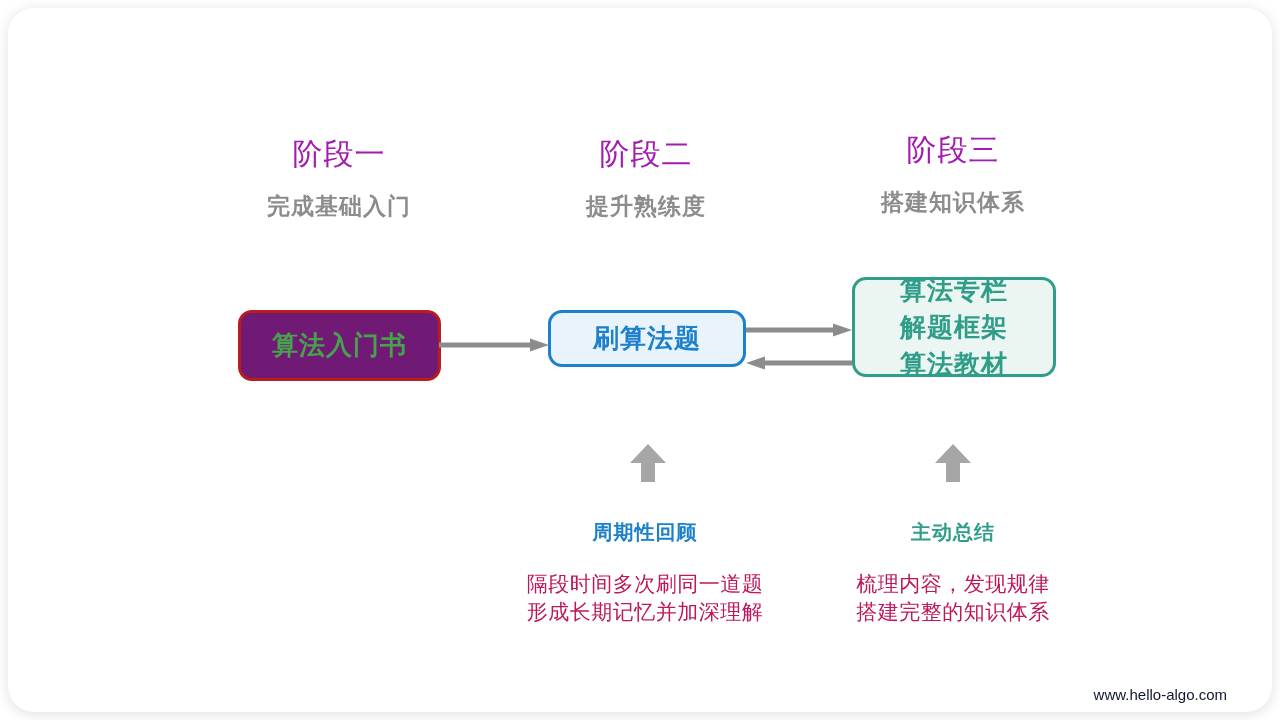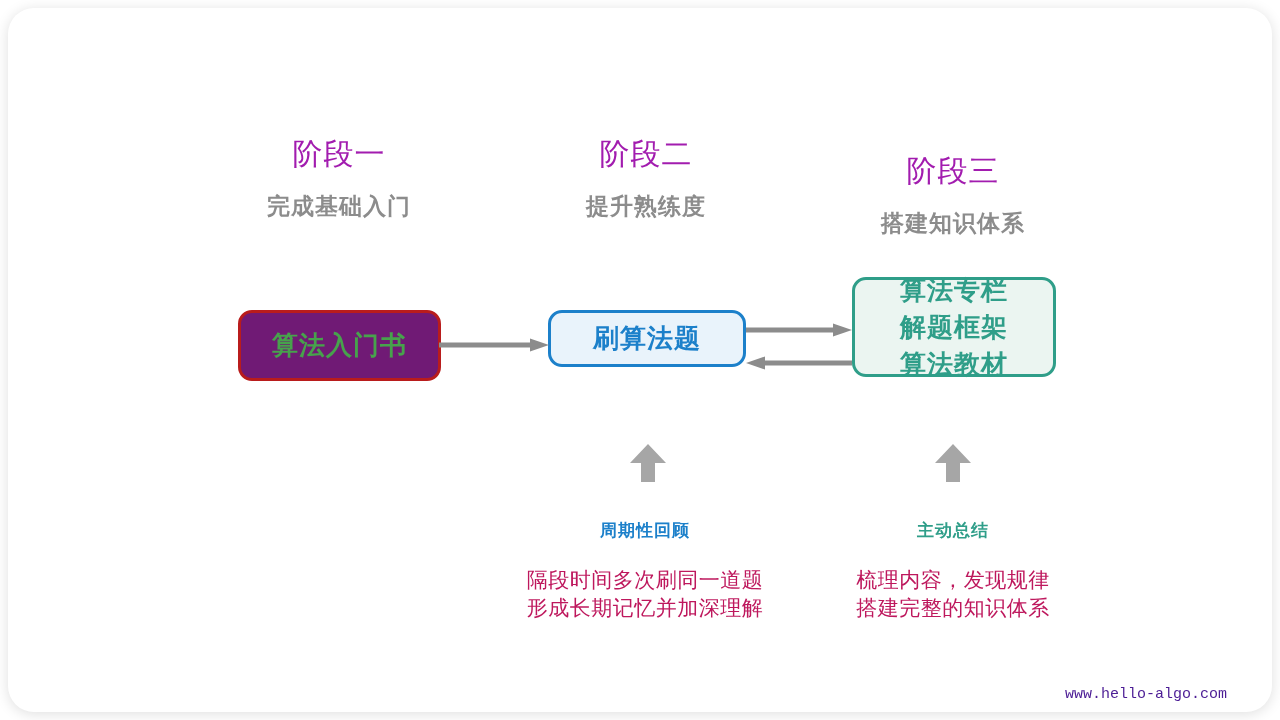--- a/index.html
+++ b/index.html
@@ -28,21 +28,21 @@
   }
   .stage-subtitle {
     margin-top: 16px;
     font-size: 23px;
     font-weight: bold;
     color: #8c8c8c;
     letter-spacing: 1px;
   }
   #stage-1 { left: 171px; top: 126px; }
   #stage-2 { left: 478px; top: 126px; }
-  #stage-3 { left: 785px; top: 143px; }
+  #stage-3 { left: 785px; top: 122px; }
 
   
   .node {
     display: flex;
     flex-direction: column;
     justify-content: center;
     align-items: center;
     border-radius: 14px;
     box-sizing: border-box;
     font-weight: bold;
@@ -54,41 +54,41 @@
   .node-green  { border: 3px solid #b91c1c; background: #701a75; color: #47a24c; }
   .node-blue   { border: 3px solid #1c80ca; background: #e9f3fb; color: #1c80ca; }
   .node-teal   { border: 3px solid #2f9e89; background: #ebf5f1; color: #2f9e89; }
   #box-intro-book { left: 230px; top: 302px; width: 203px; height: 71px; }
   #box-practice   { left: 540px; top: 302px; width: 198px; height: 57px; }
   #box-resources  { left: 844px; top: 269px; width: 204px; height: 100px; }
 
   
   .note { text-align: center; }
   .note-title {
-    font-size: 17px;
+    font-size: 20px;
     font-weight: bold;
     letter-spacing: 1px;
   }
   .note-title.blue { color: #1c80ca; }
   .note-title.teal { color: #2f9e89; }
   .note-body {
     margin-top: 24px;
     font-size: 21px;
     color: #be185d;
     line-height: 28px;
     letter-spacing: 0.5px;
   }
   #note-review  { left: 467px; top: 511px; width: 340px; }
   #note-summary { left: 795px; top: 511px; width: 300px; }
 
   .watermark {
     right: 45px; top: 678px;
-    font-family: Liberation Mono, monospace;
+    font-family: Liberation Sans, sans-serif;
     font-size: 15px;
-    color: #4c1d95;
+    color: #0f172a;
   }
   svg { display: block; }
 </style>
 </head>
 <body>
 
 <div class="card">
 
   <div class="abs stage" id="stage-1">
     <div class="stage-title">阶段一</div>

